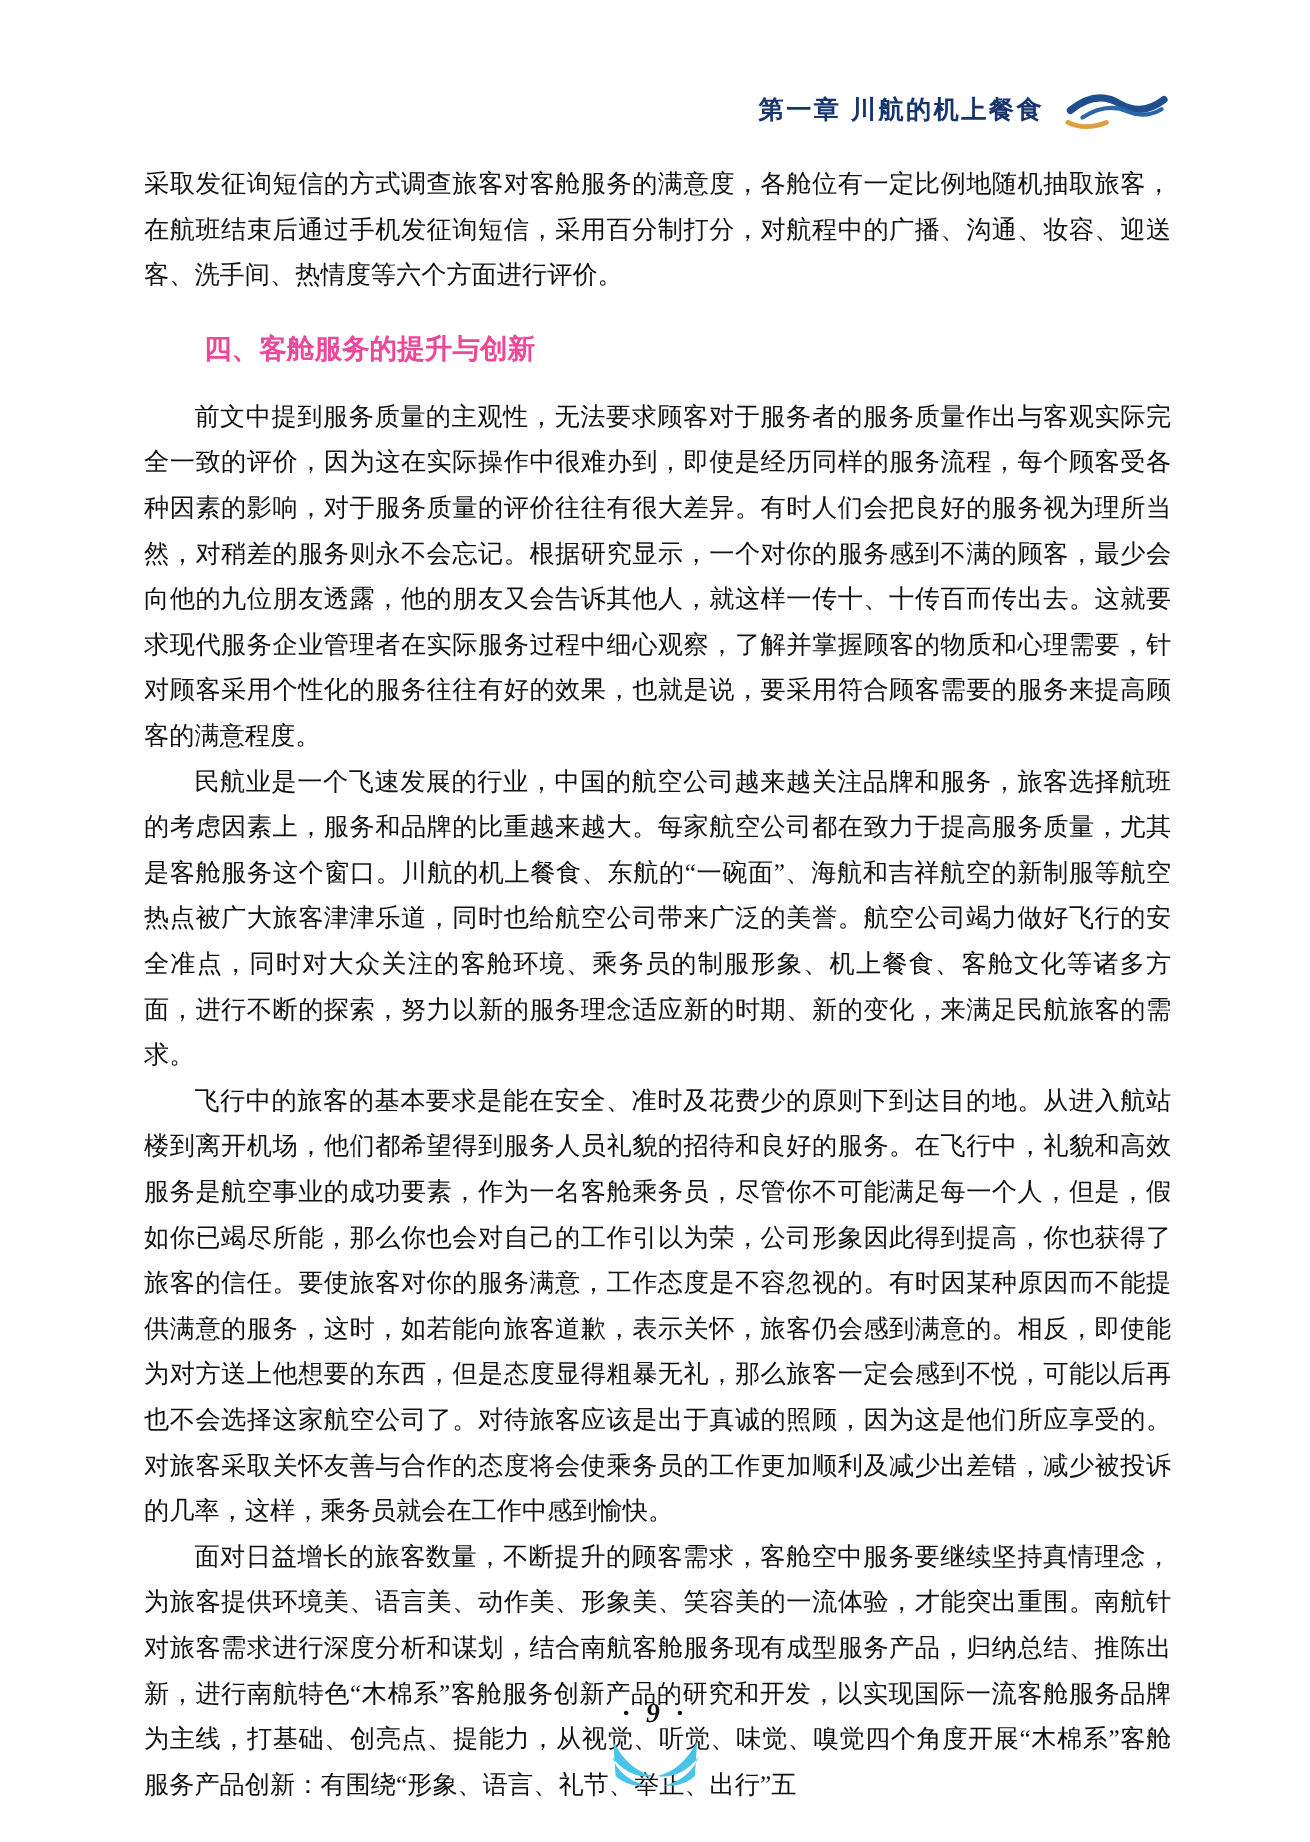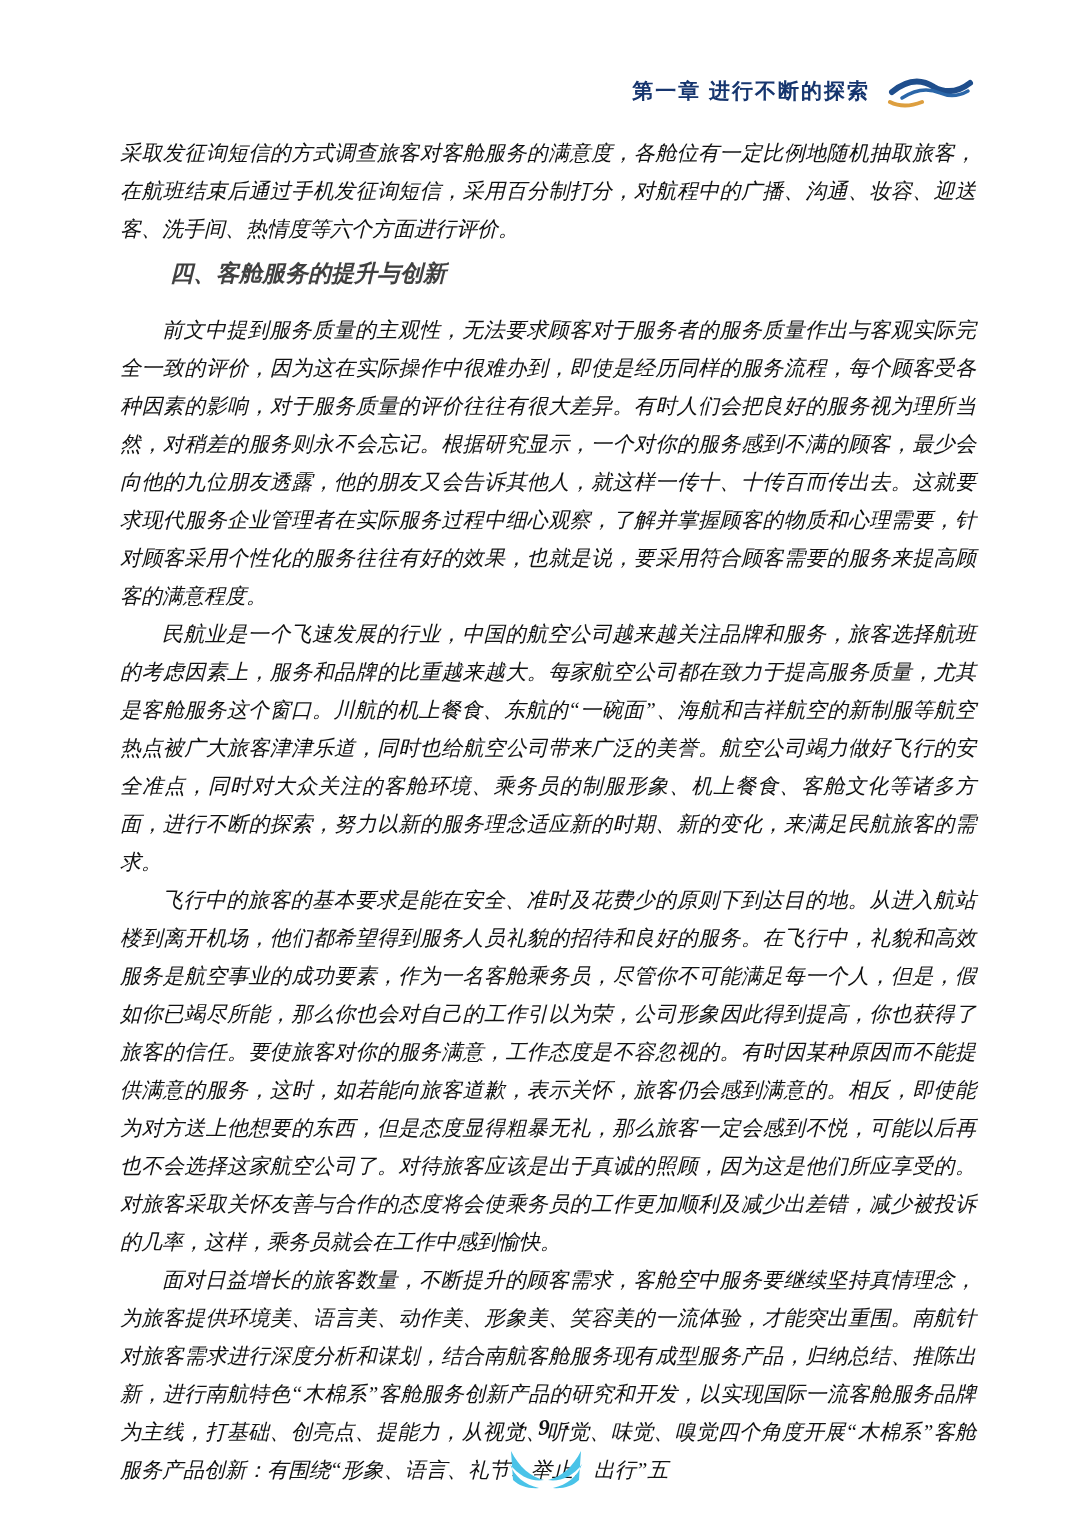--- a/index.html
+++ b/index.html
@@ -42,33 +42,32 @@
   
   .content {
     position: absolute;
     top: 134px;
     left: 120px;
     width: 856px;
     font-size: 21px;
     line-height: 38px;
     text-align: justify;
     color: #111111;
-    font-style: italic;
   }
   .content p {
     margin: 0;
     text-indent: 2em;
   }
   .content p.no-indent { text-indent: 0; }
   .section-heading {
     font-family: "Liberation Sans", sans-serif;
     font-weight: bold;
     font-size: 23px;
-    color: #404040;
-    margin: 10px 0 23px 0;
+    color: #ec4899;
+    margin: 27px 0 23px 0;
     padding-left: 50px;
     line-height: 30px;
     text-align: left;
   }
 
   
   .page-footer {
     position: absolute;
     left: 0;
     bottom: 42px;
@@ -84,21 +83,21 @@
     letter-spacing: 4px;
   }
   .footer-mark { margin-top: 8px; line-height: 0; }
 </style>
 </head>
 <body>
 
 <div class="page">
 
   <div class="page-header">
-    <span class="chapter-title">第一章  进行不断的探索</span>
+    <span class="chapter-title">第一章  川航的机上餐食</span>
     <span class="logo-icon">
       <svg width="88" height="38" viewBox="0 0 88 38" xmlns="http://www.w3.org/2000/svg">
         <path d="M4 30 Q 18 37 36 30" fill="none" stroke="#dd9f3f" stroke-width="4" stroke-linecap="round"></path>
         <path d="M6 20 Q 28 2 48 15 Q 66 25 84 11" fill="none" stroke="#1f4e8c" stroke-width="6" stroke-linecap="round"></path>
         <path d="M16 26 Q 36 13 54 21 Q 68 27 82 19" fill="none" stroke="#2a66a8" stroke-width="3.5" stroke-linecap="round"></path>
       </svg>
     </span>
   </div>
 
   <div class="content">

